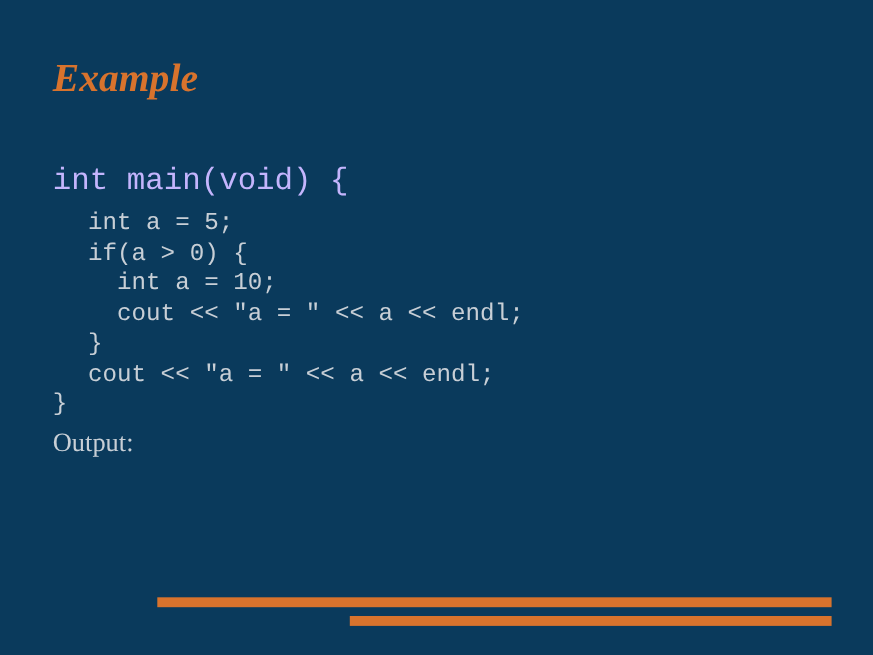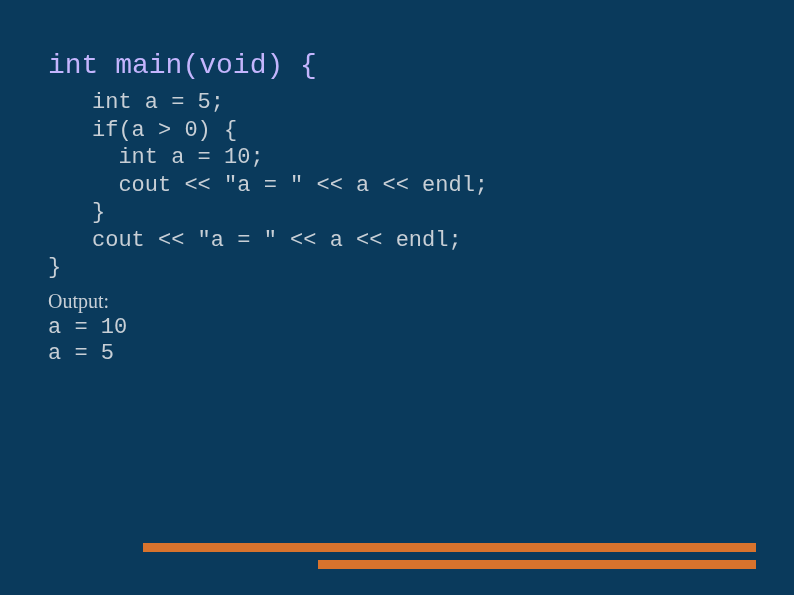--- a/index.html
+++ b/index.html
@@ -25,27 +25,27 @@
       font-family: "Courier New", Courier, monospace;
       font-size: 28px;
       color: #c4b5fd;
       margin-bottom: 8px;
       white-space: pre;
     }
     .code-body {
       font-family: "Courier New", Courier, monospace;
       font-size: 22px;
       color: #c8cfd6;
-      margin-left: 44px;
+      margin-left: 32px;
       white-space: pre;
       line-height: 1.25;
     }
     .output-label {
       font-family: Georgia, "Times New Roman", serif;
-      font-size: 20px;
+      font-size: 24px;
       color: #c8cfd6;
       margin-top: 8px;
       margin-bottom: 2px;
     }
     .output-body {
       font-family: "Courier New", Courier, monospace;
       font-size: 22px;
       color: #c8cfd6;
       white-space: pre;
       line-height: 1.2;
@@ -65,31 +65,30 @@
       margin-left: 95px;
     }
     .bar-bottom {
       margin-left: 270px;
     }
   </style>
 </head>
 <body>
 
 <div class="content">
+  <h1 class="title">Example</h1>
 
   <div class="code-main">int main(void) {</div>
   <div class="code-body">int a = 5;
 if(a &gt; 0) {
   int a = 10;
   cout &lt;&lt; "a = " &lt;&lt; a &lt;&lt; endl;
 }
 cout &lt;&lt; "a = " &lt;&lt; a &lt;&lt; endl;</div>
   <div class="code-body" style="margin-left:0;">}</div>
 
   <div class="output-label">Output:</div>
-  <div class="output-body">a = 10
-a = 5</div>
 </div>
 
 <div class="footer-bars">
   <div class="bar bar-top"></div>
   <div class="bar bar-bottom"></div>
 </div>
 
 </body></html>

